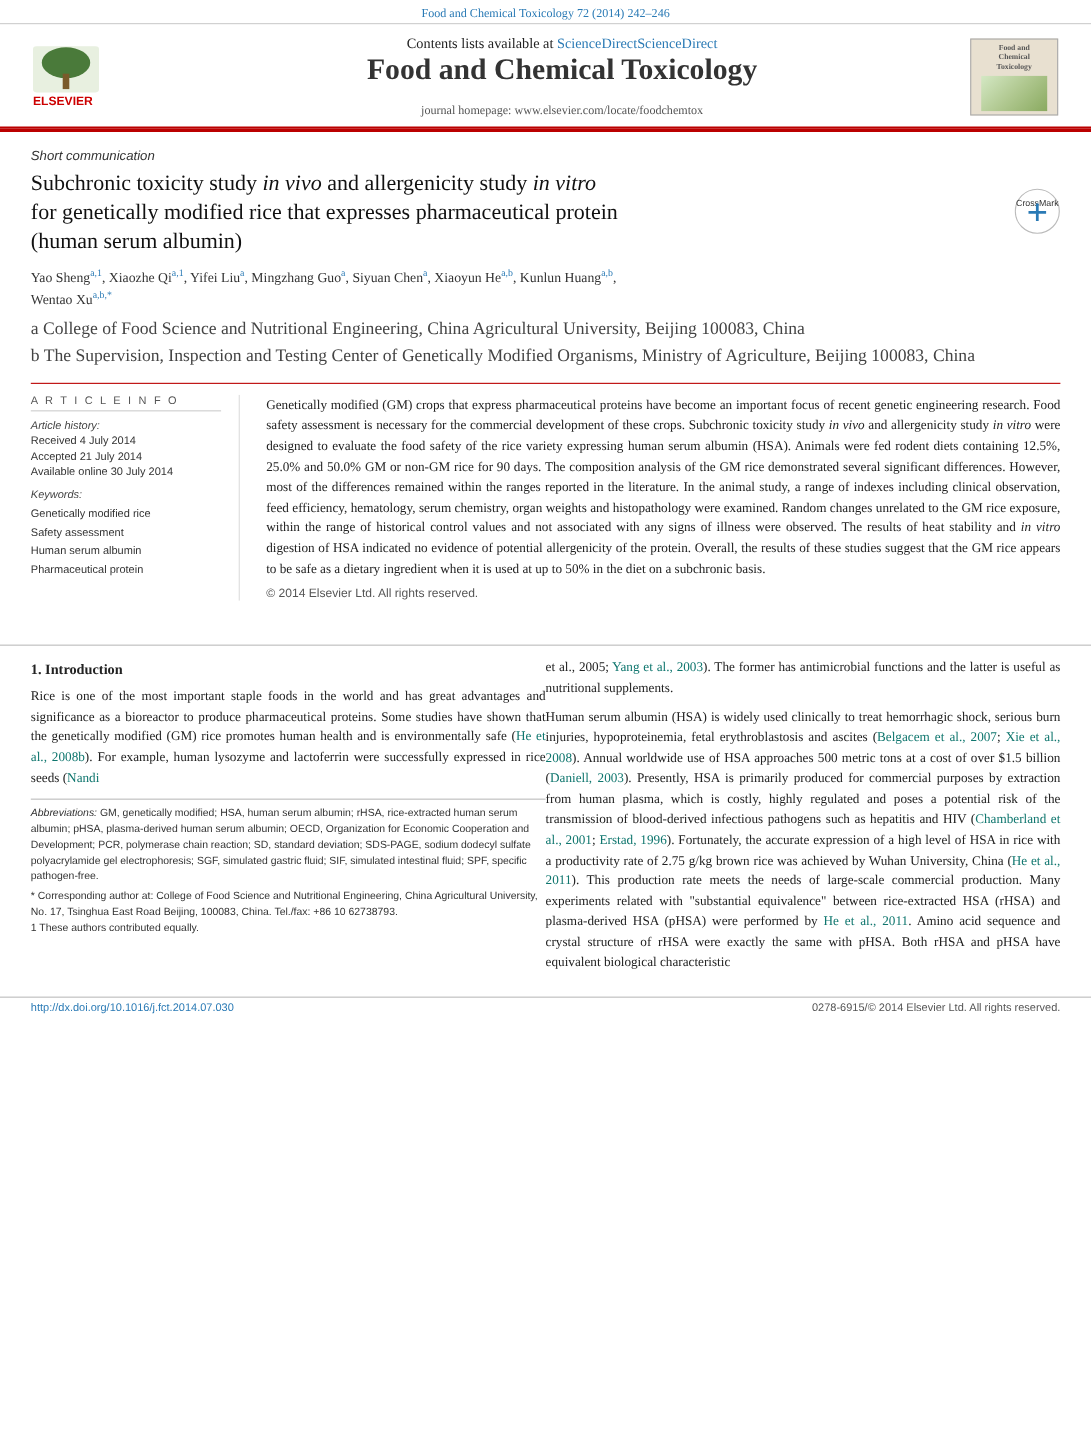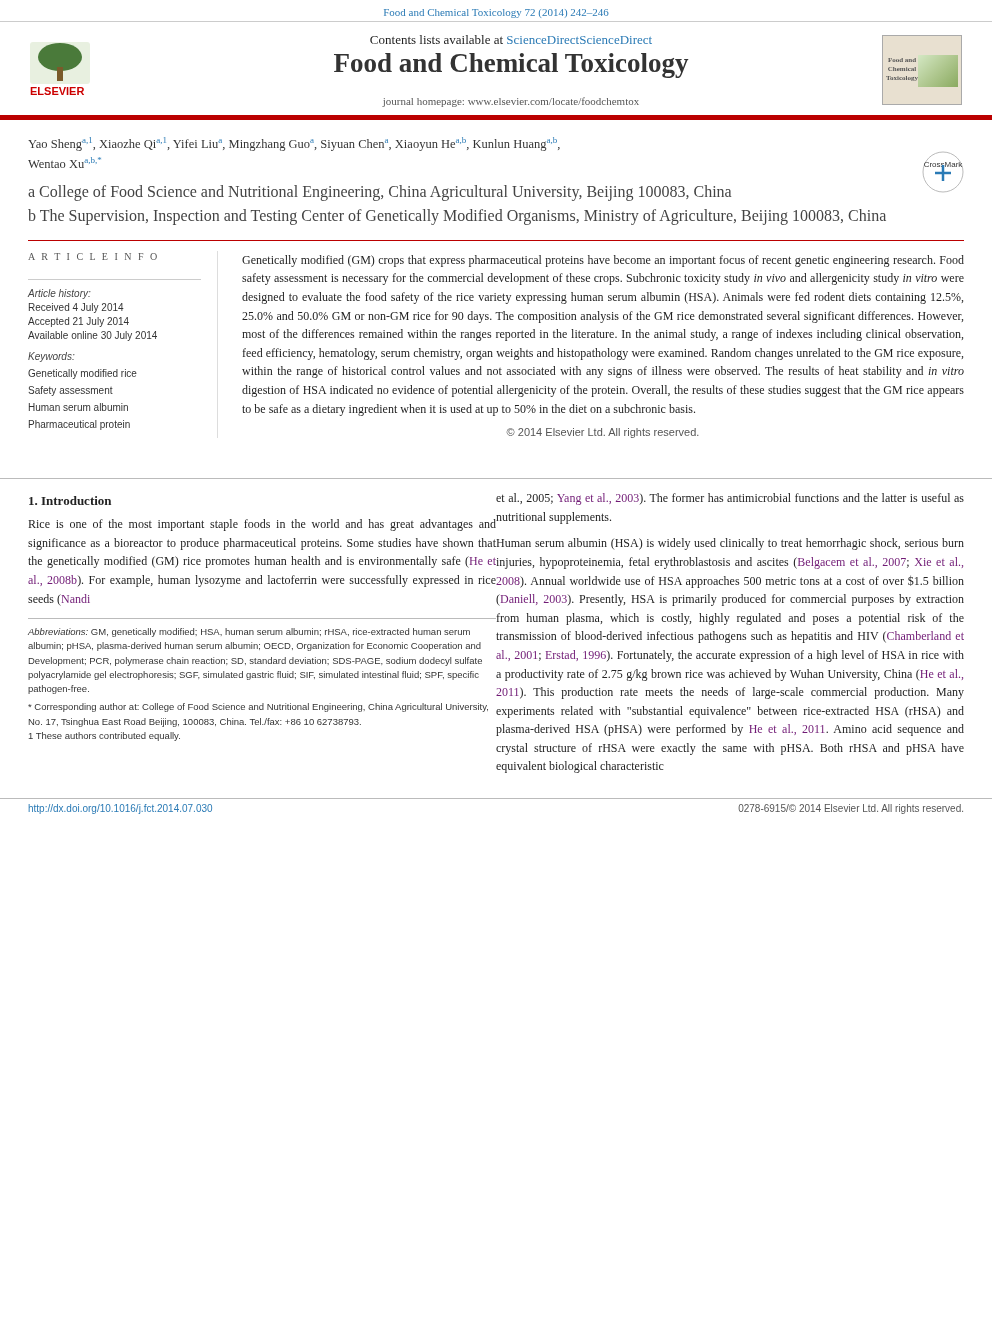--- a/index.html
+++ b/index.html
@@ -59,21 +59,21 @@
     .header-logo-right {
       width: 90px;
     }
 
     .journal-thumb {
       width: 80px;
       height: 70px;
       border: 1px solid #aaa;
       background: #e8e0d0;
       display: flex;
-      flex-direction: row;
+      flex-direction: column;
       align-items: center;
       justify-content: center;
       font-size: 7px;
       color: #333;
       text-align: center;
       padding: 3px;
     }
 
     
     .red-divider {
@@ -145,23 +145,23 @@
 
     .abstract-col {
       flex: 1;
     }
 
     .col-heading {
       font-size: 10px;
       letter-spacing: 2px;
       text-transform: uppercase;
       color: #555;
-      font-family: Liberation Serif, serif;
+      font-family: Liberation Sans, sans-serif;
       border-bottom: 1px solid #ccc;
-      padding-bottom: 17px;
+      padding-bottom: 3px;
       margin-bottom: 8px;
     }
 
     .info-section-label {
       font-size: 10px;
       font-style: italic;
       color: #444;
       font-family: Arial, sans-serif;
       margin-bottom: 3px;
     }
@@ -187,21 +187,21 @@
     .abstract-text {
       font-size: 12px;
       color: #222;
       line-height: 1.55;
       text-align: justify;
     }
 
     .copyright-line {
       font-size: 11px;
       color: #555;
-      text-align: center;
+      text-align: left;
       margin-top: 8px;
       font-family: Arial, sans-serif;
     }
 
     
     .section-divider {
       border: none;
       border-top: 1px solid #bbb;
       margin: 10px 0;
     }
@@ -230,21 +230,21 @@
 
     .body-text {
       font-size: 12px;
       color: #222;
       line-height: 1.55;
       text-align: justify;
       margin-bottom: 8px;
     }
 
     .body-text a, .body-text .ref-link {
-      color: #701a75;
+      color: #0f766e;
       text-decoration: none;
     }
 
     .footnote-area {
       border-top: 1px solid #bbb;
       margin-top: 10px;
       padding-top: 6px;
       font-size: 9.5px;
       color: #333;
       font-family: Arial, sans-serif;
@@ -312,22 +312,28 @@
       <div style="font-size:7px; font-weight:bold; color:#555; text-align:center; line-height:1.3;">Food and<br>Chemical<br>Toxicology</div>
       <div style="margin-top:3px; width:60px; height:32px; background: linear-gradient(135deg, #d4e8c4 0%, #b0c890 50%, #8aaa60 100%);"></div>
     </div>
   </div>
 </div>
 
 <div class="red-divider"></div>
 
 <div class="article-body">
 
+  <div class="short-comm-label">Short communication</div>
 
   <div class="title-area-wrapper">
+    <div class="article-title">
+      Subchronic toxicity study <em>in vivo</em> and allergenicity study <em>in vitro</em><br>
+      for genetically modified rice that expresses pharmaceutical protein<br>
+      (human serum albumin)
+    </div>
 
     <div style="position:absolute; right:0; top:17px;">
       <svg width="42" height="42" viewBox="0 0 42 42">
         <circle cx="21" cy="21" r="20" fill="#fff" stroke="#bbb" stroke-width="1"></circle>
         <text x="21" y="16" text-anchor="middle" font-size="8" fill="#333" font-family="Arial">CrossMark</text>
         <line x1="13" y1="22" x2="29" y2="22" stroke="#2a7ab5" stroke-width="2.5"></line>
         <line x1="21" y1="14" x2="21" y2="30" stroke="#2a7ab5" stroke-width="2.5"></line>
       </svg>
     </div>
   </div>

